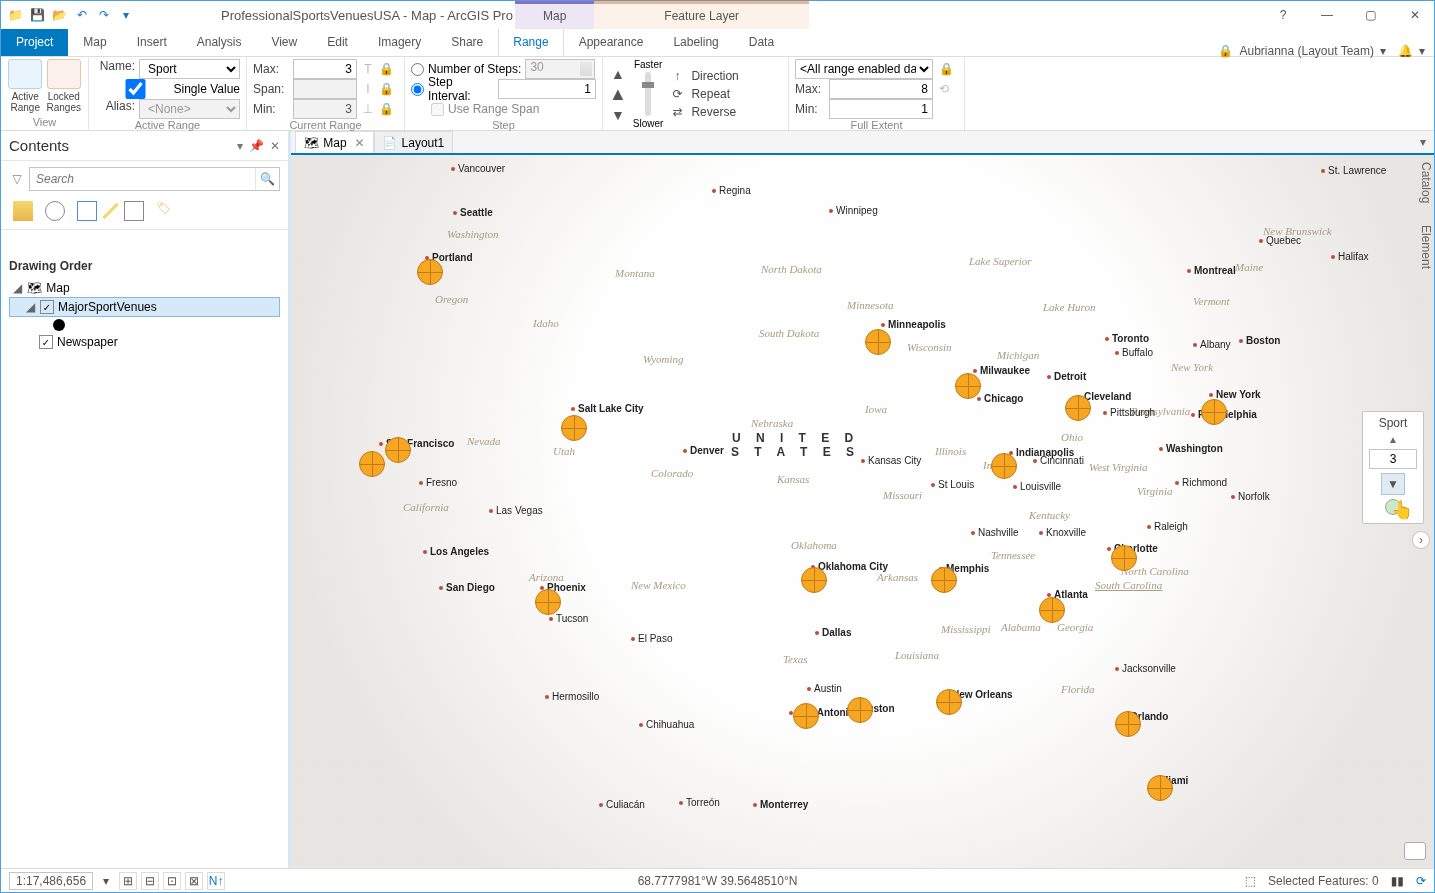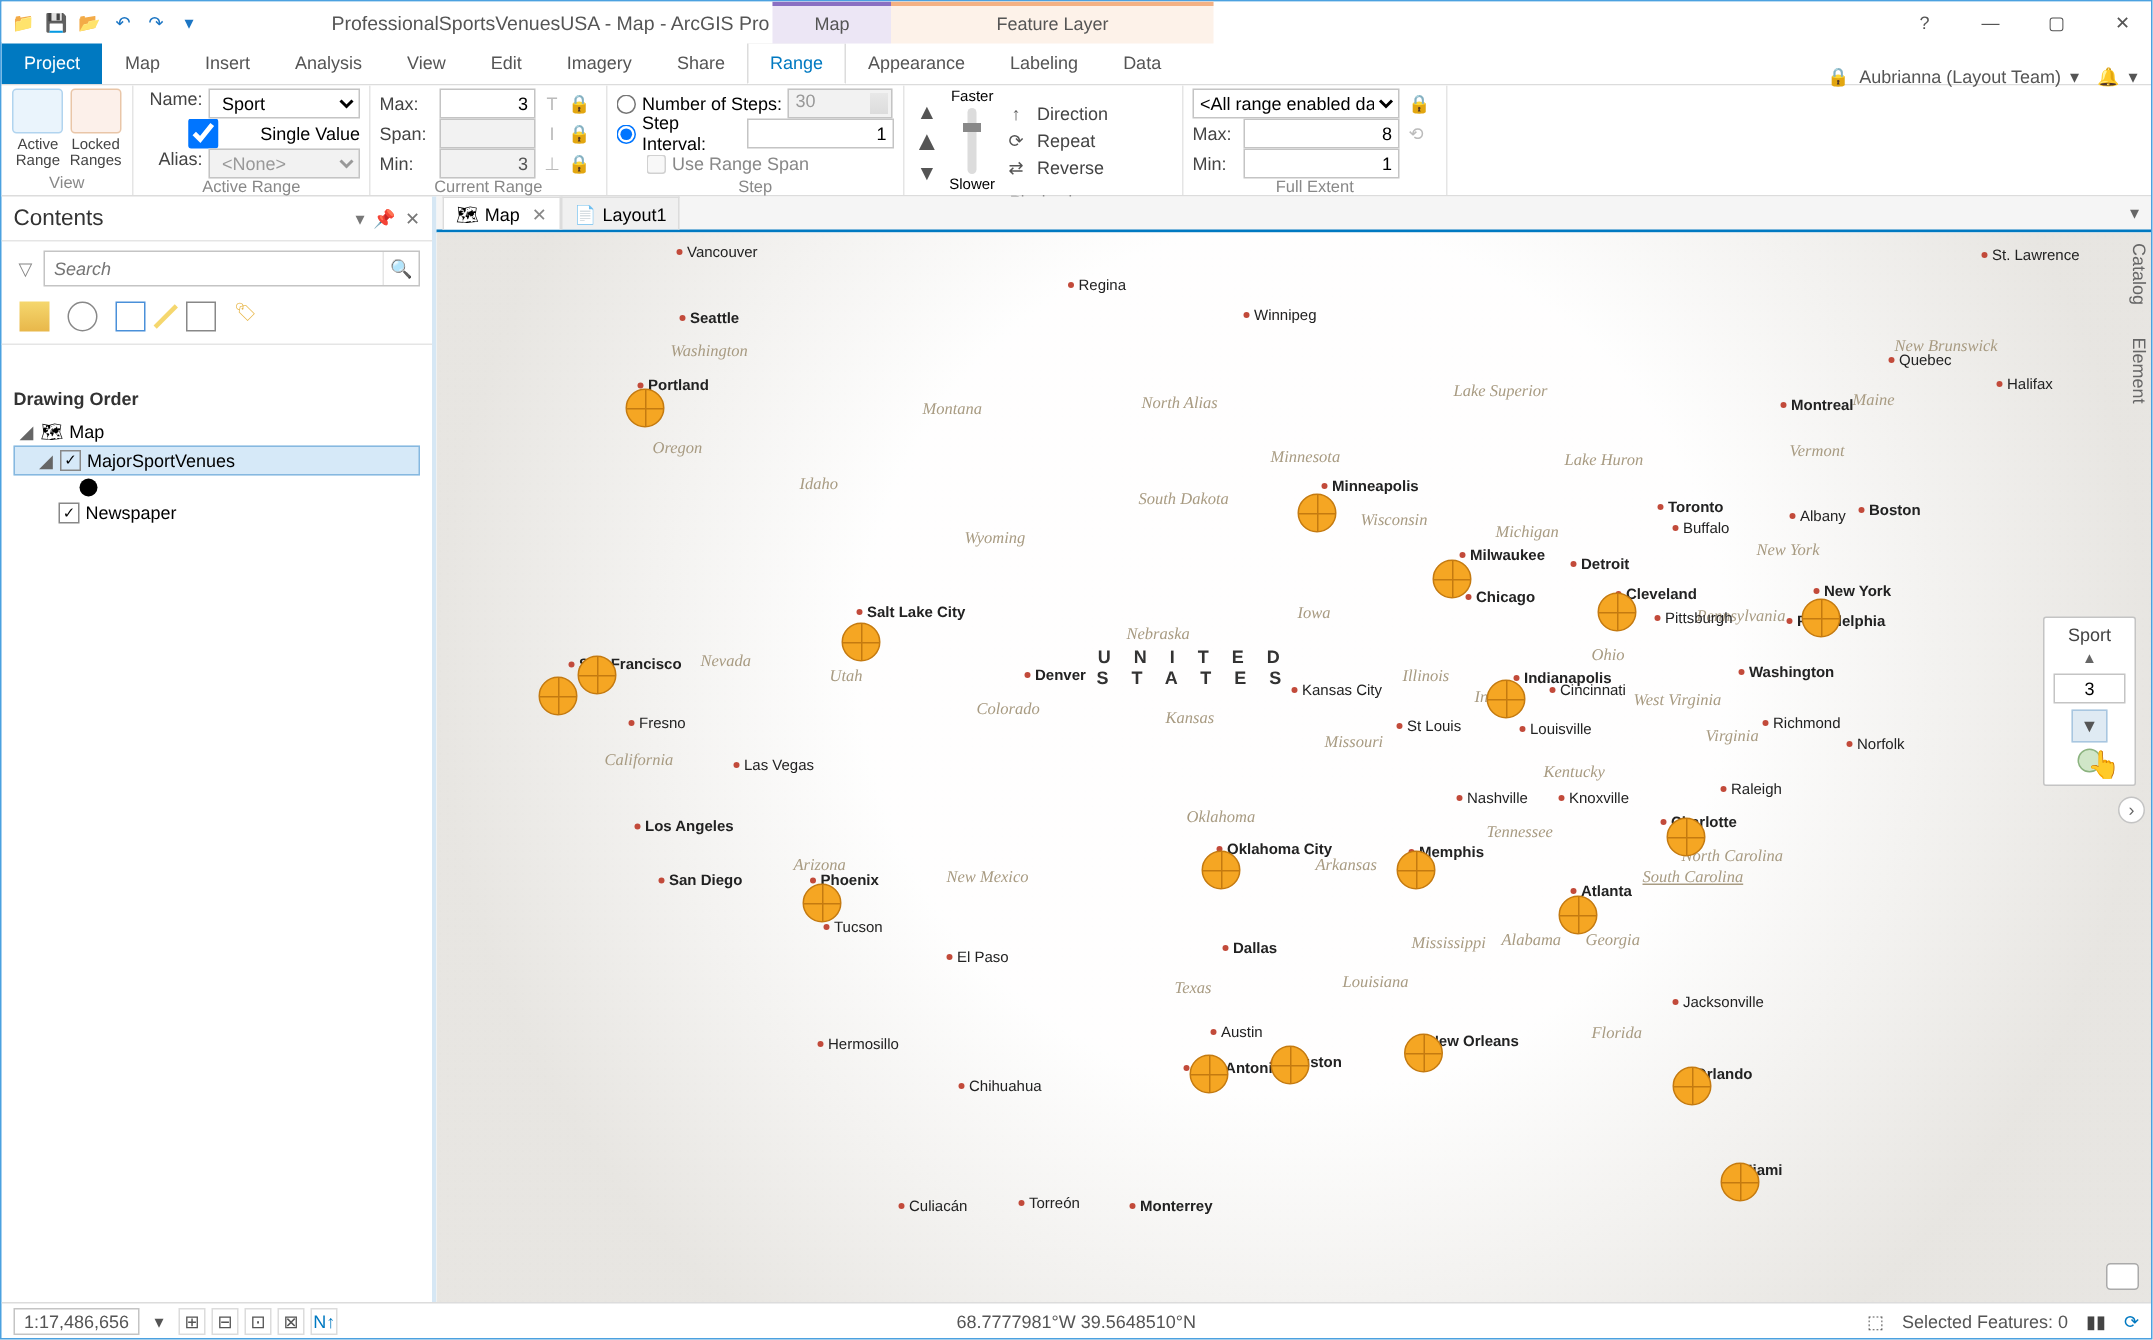--- a/index.html
+++ b/index.html
@@ -360,21 +360,21 @@
           <div class="state" style="left: 242px; top: 162px;">Idaho</div>
           <div class="state" style="left: 176px; top: 280px;">Nevada</div>
           <div class="state" style="left: 112px; top: 346px;">California</div>
           <div class="state" style="left: 238px; top: 416px;">Arizona</div>
           <div class="state" style="left: 262px; top: 290px;">Utah</div>
           <div class="state" style="left: 324px; top: 112px;">Montana</div>
           <div class="state" style="left: 352px; top: 198px;">Wyoming</div>
           <div class="state" style="left: 360px; top: 312px;">Colorado</div>
           <div class="state" style="left: 340px; top: 424px;">New Mexico</div>
           <div class="state" style="left: 492px; top: 498px;">Texas</div>
-          <div class="state" style="left: 470px; top: 108px;">North Alias</div>
+          <div class="state" style="left: 470px; top: 108px;">North Dakota</div>
           <div class="state" style="left: 468px; top: 172px;">South Dakota</div>
           <div class="state" style="left: 460px; top: 262px;">Nebraska</div>
           <div class="state" style="left: 486px; top: 318px;">Kansas</div>
           <div class="state" style="left: 500px; top: 384px;">Oklahoma</div>
           <div class="state" style="left: 556px; top: 144px;">Minnesota</div>
           <div class="state" style="left: 574px; top: 248px;">Iowa</div>
           <div class="state" style="left: 592px; top: 334px;">Missouri</div>
           <div class="state" style="left: 586px; top: 416px;">Arkansas</div>
           <div class="state" style="left: 604px; top: 494px;">Louisiana</div>
           <div class="state" style="left: 616px; top: 186px;">Wisconsin</div>

